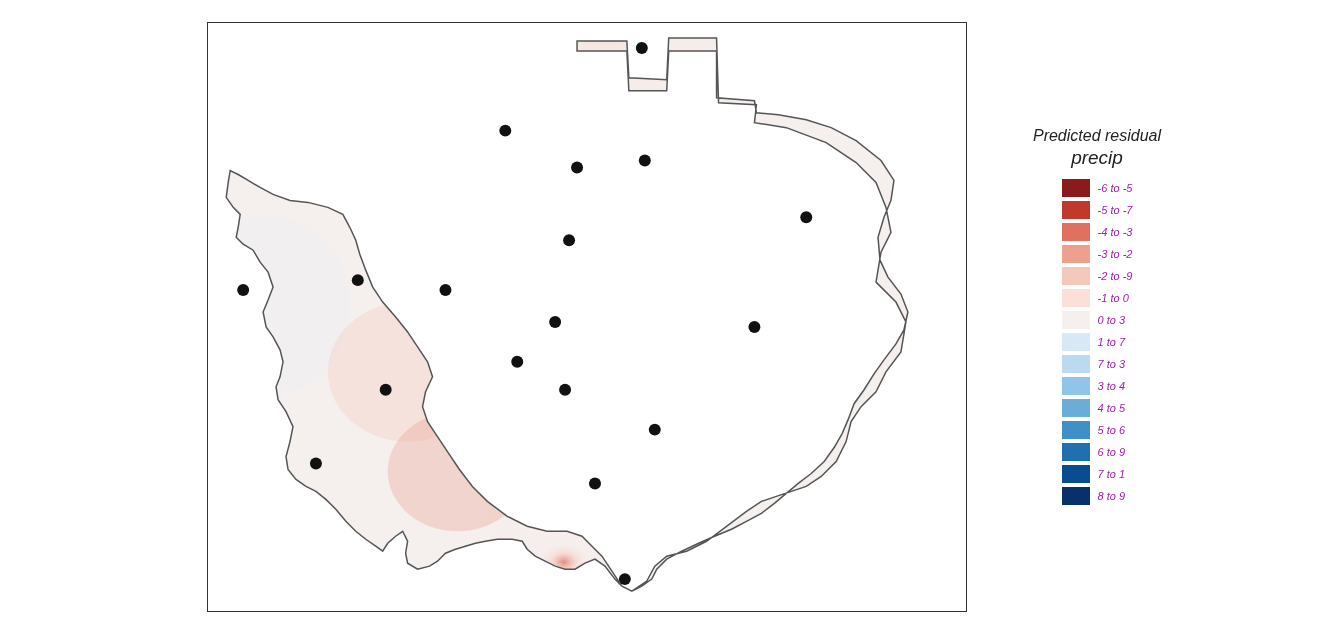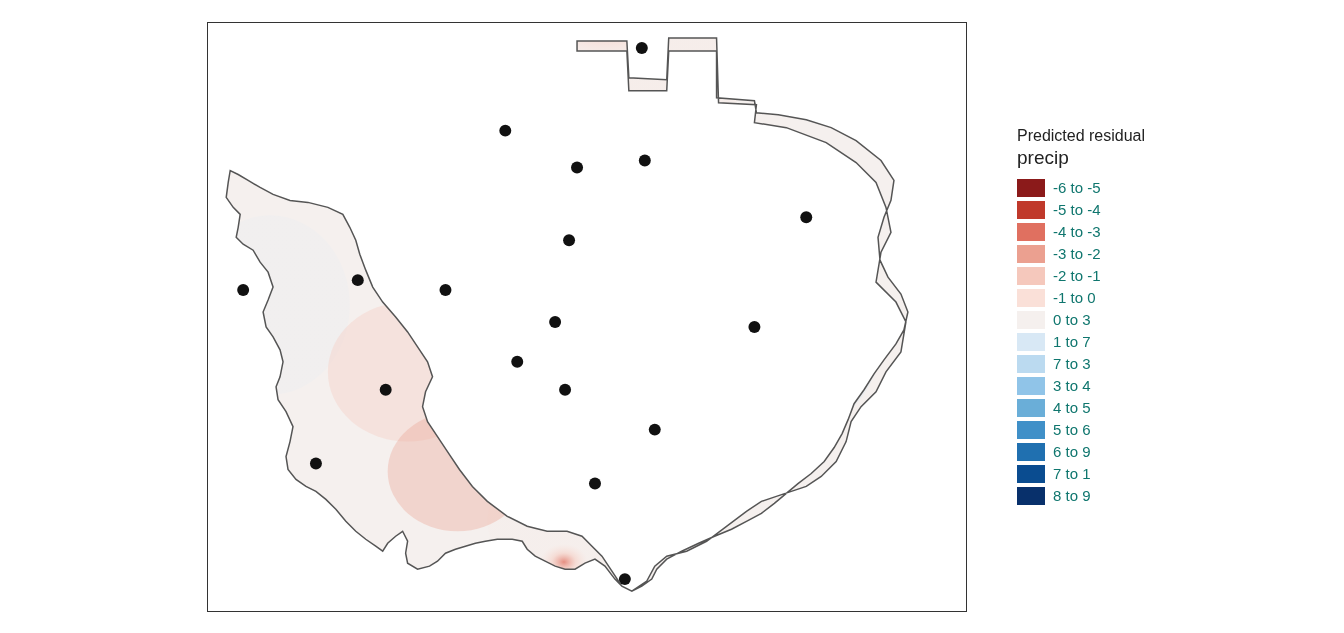--- a/index.html
+++ b/index.html
@@ -25,23 +25,24 @@
       border: 1.5px solid #333;
       position: relative;
       margin-left: 40px;
       margin-right: 30px;
       background: white;
       overflow: hidden;
     }
     .legend-panel {
       display: flex;
       flex-direction: column;
-      align-items: flex-start;
+      align-items: center;
       margin-left: 20px;
       min-width: 160px;
+      font-style: italic;
     }
     .legend-title {
       font-size: 16px;
       font-weight: normal;
       color: #222;
       margin-bottom: 2px;
     }
     .legend-subtitle {
       font-size: 19px;
       font-weight: normal;
@@ -58,22 +59,22 @@
       align-items: center;
       height: 22px;
     }
     .legend-color {
       width: 28px;
       height: 18px;
       margin-right: 8px;
       flex-shrink: 0;
     }
     .legend-label {
-      font-size: 15px;
-      color: #0f766e;
+      font-size: 11px;
+      color: #a21caf;
     }
     svg.map-svg {
       width: 100%;
       height: 100%;
     }
   </style>
 </head>
 <body>
 
 <div class="main-container">
@@ -273,33 +274,33 @@
   <div class="legend-panel">
     <div class="legend-title">Predicted residual</div>
     <div class="legend-subtitle">precip</div>
     <div class="legend-items" id="legend-items-container">
         <div class="legend-item">
           <div class="legend-color" style="background-color: rgb(139, 26, 26);"></div>
           <span class="legend-label">-6 to -5</span>
         </div>
         <div class="legend-item">
           <div class="legend-color" style="background-color: rgb(192, 57, 43);"></div>
-          <span class="legend-label">-5 to -4</span>
+          <span class="legend-label">-5 to -7</span>
         </div>
         <div class="legend-item">
           <div class="legend-color" style="background-color: rgb(224, 112, 96);"></div>
           <span class="legend-label">-4 to -3</span>
         </div>
         <div class="legend-item">
           <div class="legend-color" style="background-color: rgb(235, 160, 144);"></div>
           <span class="legend-label">-3 to -2</span>
         </div>
         <div class="legend-item">
           <div class="legend-color" style="background-color: rgb(245, 200, 188);"></div>
-          <span class="legend-label">-2 to -1</span>
+          <span class="legend-label">-2 to -9</span>
         </div>
         <div class="legend-item">
           <div class="legend-color" style="background-color: rgb(250, 224, 216);"></div>
           <span class="legend-label">-1 to 0</span>
         </div>
         <div class="legend-item">
           <div class="legend-color" style="background-color: rgb(245, 240, 238);"></div>
           <span class="legend-label">0 to 3</span>
         </div>
         <div class="legend-item">

